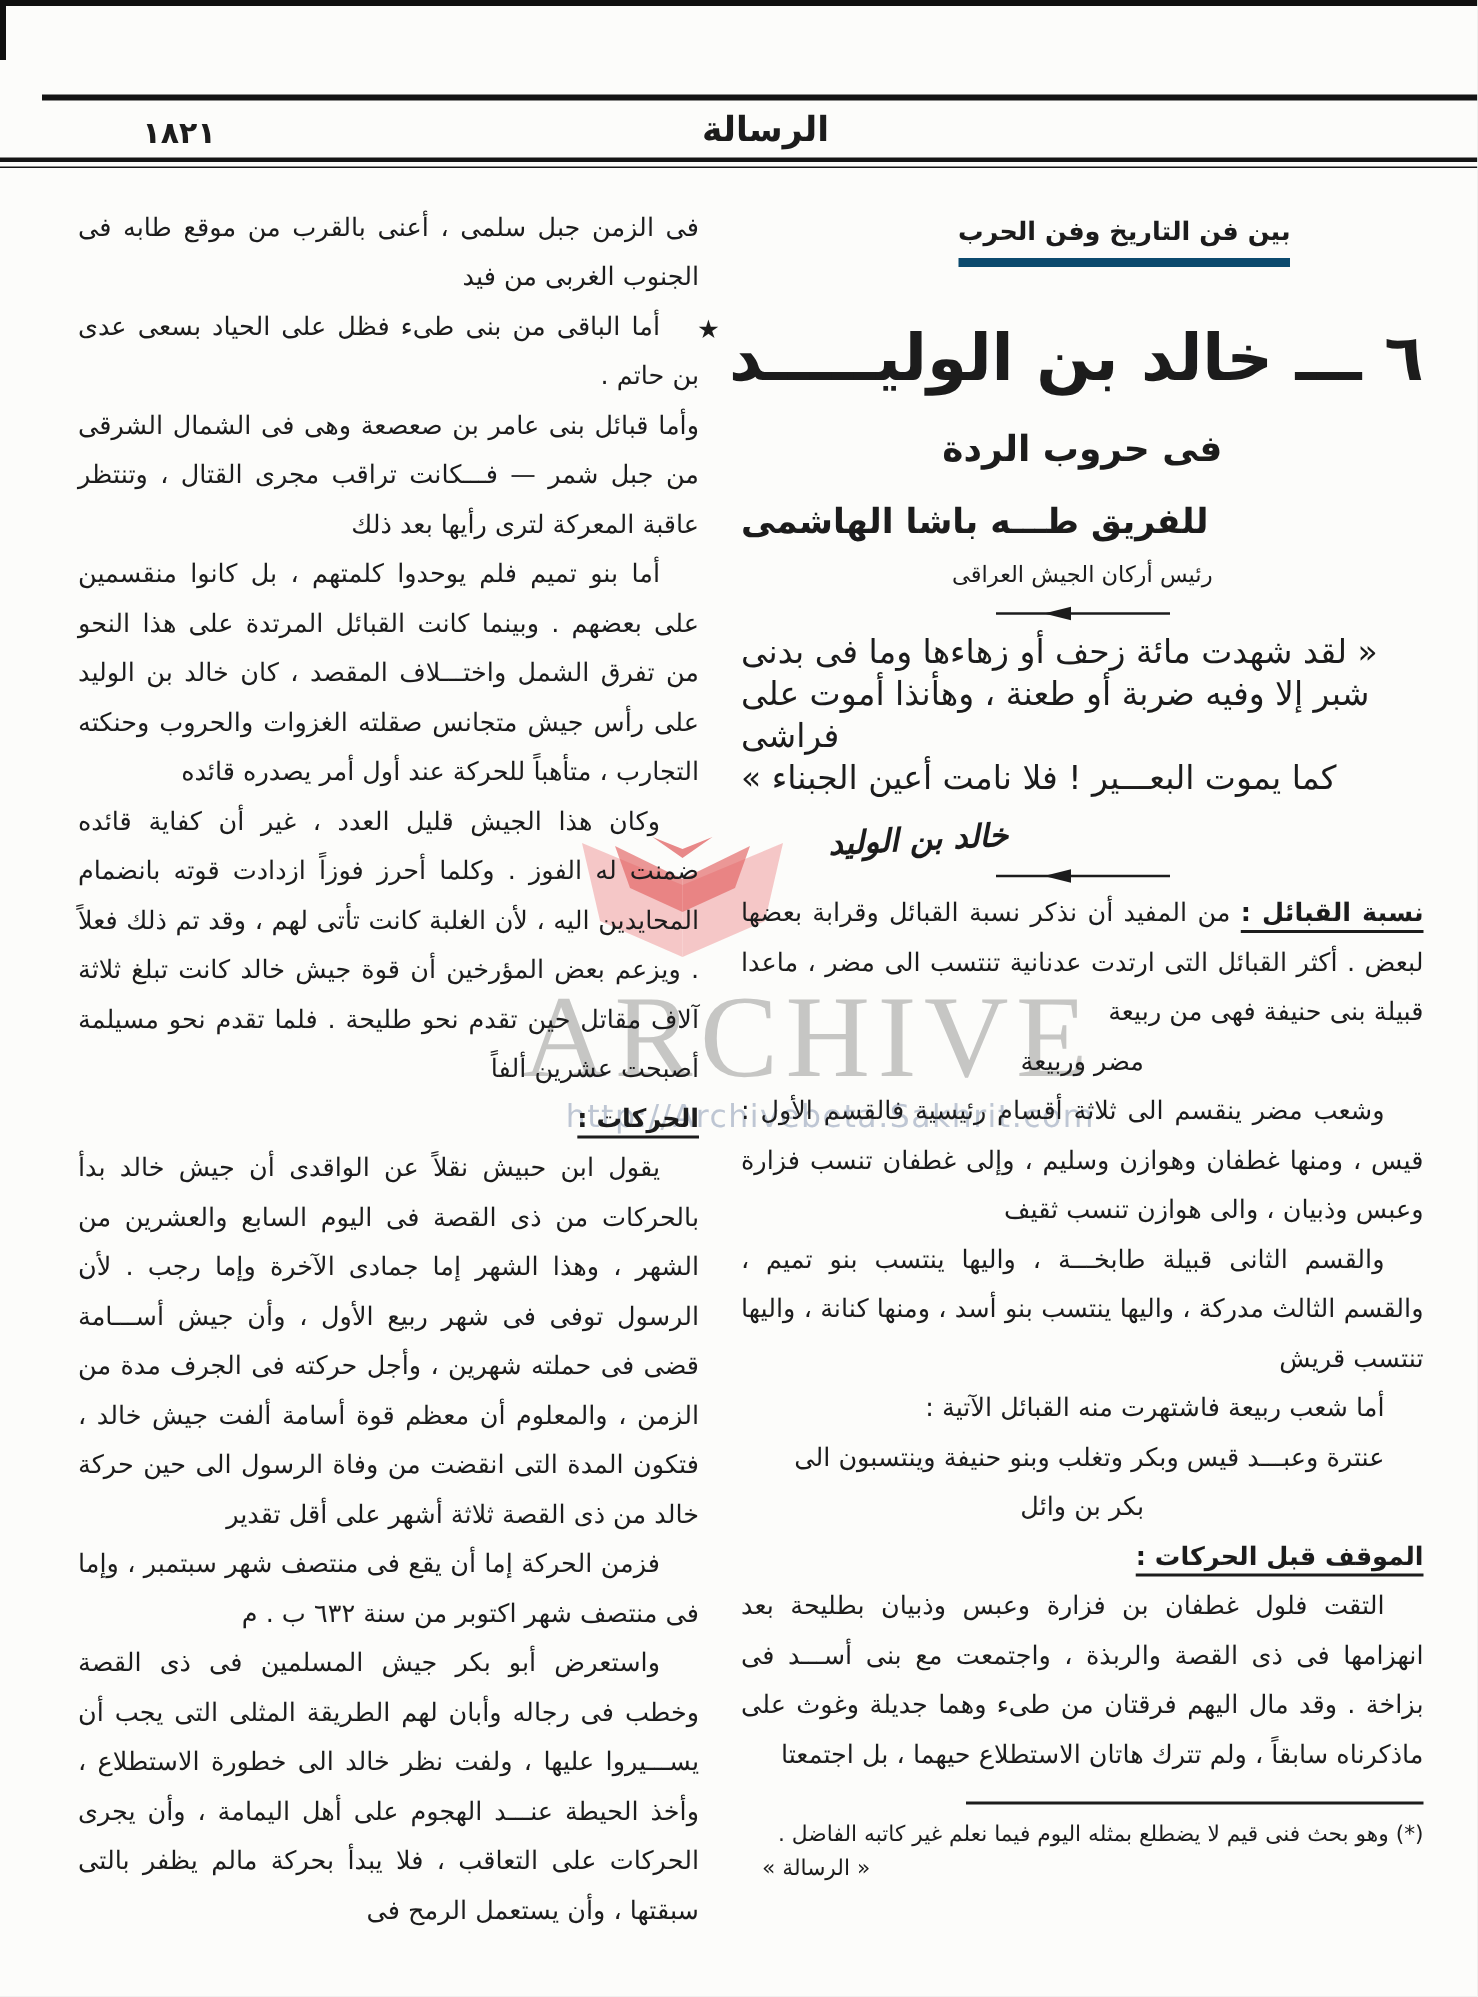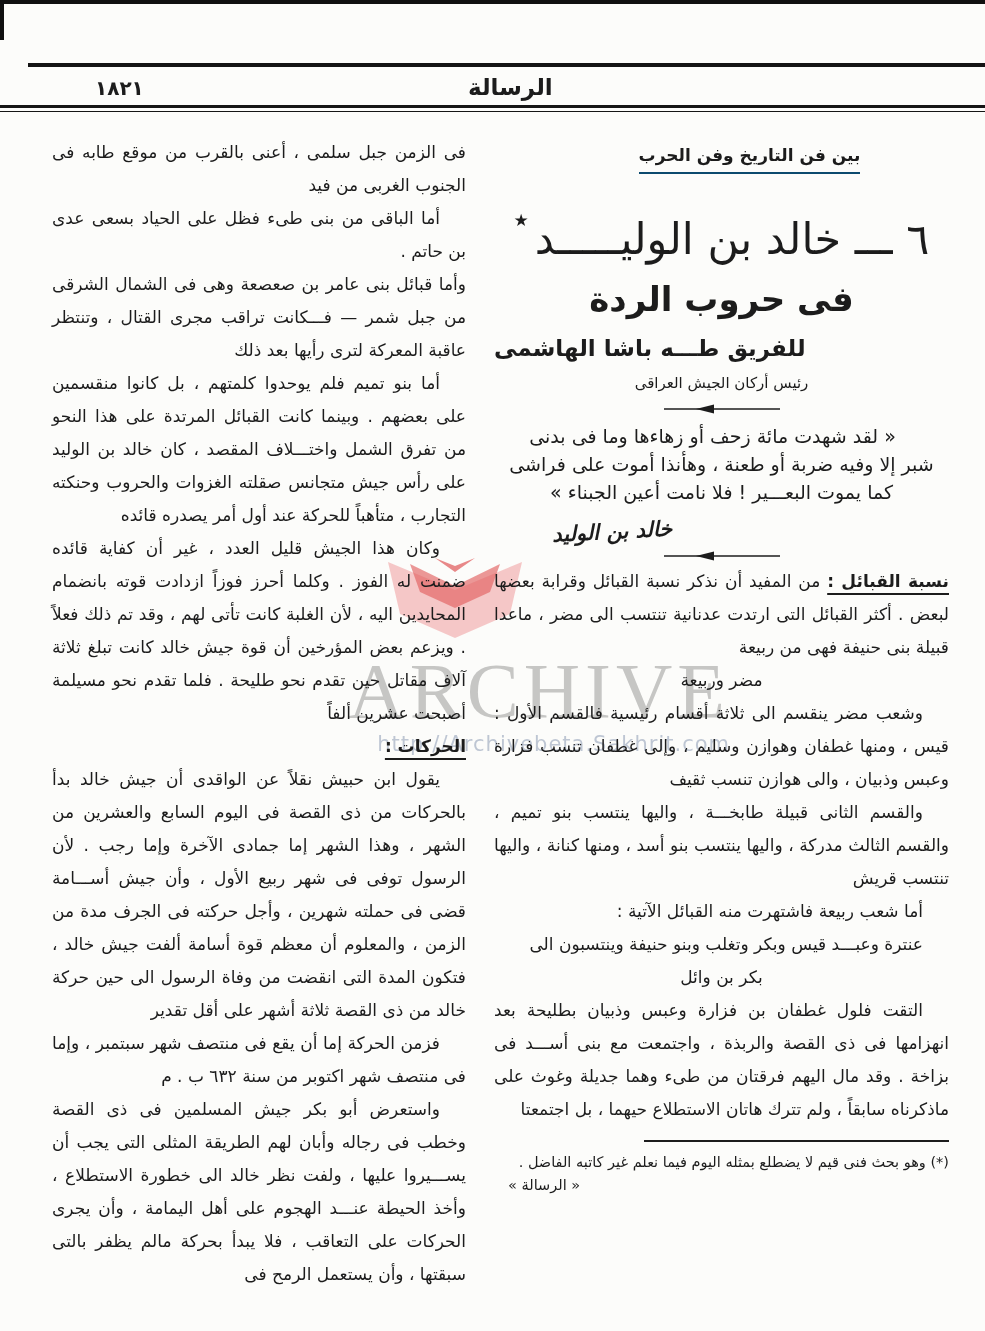--- a/index.html
+++ b/index.html
@@ -17,28 +17,28 @@
   .page-number{position:absolute;left:95px;top:2px;font-size:20px;font-weight:bold;letter-spacing:1px;}
   .pub-title{position:absolute;left:468px;top:0;font-size:23px;font-weight:bold;}
   .header-rule{position:absolute;top:105px;left:0;right:0;height:3px;border-top:3px solid #151515;border-bottom:1px solid #151515;}
   
   .columns{position:absolute;top:128px;right:36px;left:52px;display:flex;gap:28px;z-index:2;}
   .col{font-size:17px;line-height:33px;text-align:justify;}
   .col-right{width:455px;}
   .col-left{width:414px;padding-top:8px;}
   
   .rubric{text-align:center;margin:14px 0 2px 56px;font-weight:bold;font-size:17px;line-height:26px;}
-  .rubric span{border-bottom:2px solid #0c4a6e;padding-bottom:7px;}
-  .title{margin:24px 0 0;font-size:43px;line-height:56px;font-weight:normal;text-align:center;white-space:nowrap;}
+  .rubric span{border-bottom:6px solid #0c4a6e;padding-bottom:7px;}
+  .title{margin:24px 0 0;font-size:43px;line-height:56px;font-weight:bold;text-align:center;white-space:nowrap;}
   .star{font-size:17px;vertical-align:28px;margin-right:6px;}
-  .subtitle{margin:10px 0 0;font-size:34px;font-weight:bold;text-align:center;line-height:44px;}
+  .subtitle{margin:10px 0 0;font-size:24px;font-weight:bold;text-align:center;line-height:44px;}
   .byline{margin-top:10px;font-size:23px;font-weight:bold;text-align:left;line-height:34px;}
   .role{margin-top:6px;font-size:15px;text-align:center;line-height:24px;}
   .arrow-divider{margin:7px auto 2px;width:120px;height:14px;display:block;}
-  .epigraph{margin:6px 0 0;font-size:19px;line-height:28px;text-align:center;}
+  .epigraph{margin:6px 0 0;font-size:22px;line-height:28px;text-align:left;}
   .epi-line.first{padding-right:18px;}
   .signature{margin:4px 0 0;font-size:21px;font-weight:bold;font-style:italic;
     text-align:left;padding-left:58px;transform:rotate(-3deg);line-height:32px;}
   
   .blk{margin:0;}
   .blk.paragraph{text-indent:26px;}
   .blk.flush{text-indent:0;}
   .blk.center{text-align:center;text-indent:0;}
   .blk.heading{font-weight:bold;font-size:17px;text-indent:0;}
   .blk.heading, .lead-underline{
@@ -101,20 +101,21 @@
       </svg>
 
       <div id="right-blocks">
           <p class="blk paragraph flush"><span class="lead-underline">نسبة القبائل :</span> من المفيد أن نذكر نسبة القبائل وقرابة بعضها لبعض . أكثر القبائل التى ارتدت عدنانية تنتسب الى مضر ، ماعدا قبيلة بنى حنيفة فهى من ربيعة</p>
           <p class="blk center">مضر وربيعة</p>
           <p class="blk paragraph">وشعب مضر ينقسم الى ثلاثة أقسام رئيسية فالقسم الأول : قيس ، ومنها غطفان وهوازن وسليم ، وإلى غطفان تنسب فزارة وعبس وذبيان ، والى هوازن تنسب ثقيف</p>
           <p class="blk paragraph">والقسم الثانى قبيلة طابخـــة ، واليها ينتسب بنو تميم ، والقسم الثالث مدركة ، واليها ينتسب بنو أسد ، ومنها كنانة ، واليها تنتسب قريش</p>
           <p class="blk paragraph">أما شعب ربيعة فاشتهرت منه القبائل الآتية :</p>
           <p class="blk paragraph">عنترة وعبـــد قيس وبكر وتغلب وبنو حنيفة وينتسبون الى</p>
           <p class="blk center">بكر بن وائل</p>
+          <h3 class="blk heading">الموقف قبل الحركات :</h3>
           <p class="blk paragraph">التقت فلول غطفان بن فزارة وعبس وذبيان بطليحة بعد انهزامها فى ذى القصة والربذة ، واجتمعت مع بنى أســـد فى بزاخة . وقد مال اليهم فرقتان من طىء وهما جديلة وغوث على ماذكرناه سابقاً ، ولم تترك هاتان الاستطلاع حيهما ، بل اجتمعتا</p>
         </div>
 
       <div class="footnote-rule"></div>
       <div class="footnote">(*) وهو بحث فنى قيم لا يضطلع بمثله اليوم فيما نعلم غير كاتبه الفاضل .</div>
       <div class="footnote-attr">« الرسالة »</div>
     </section>
 
     <section class="col col-left">
       <div id="left-blocks">

